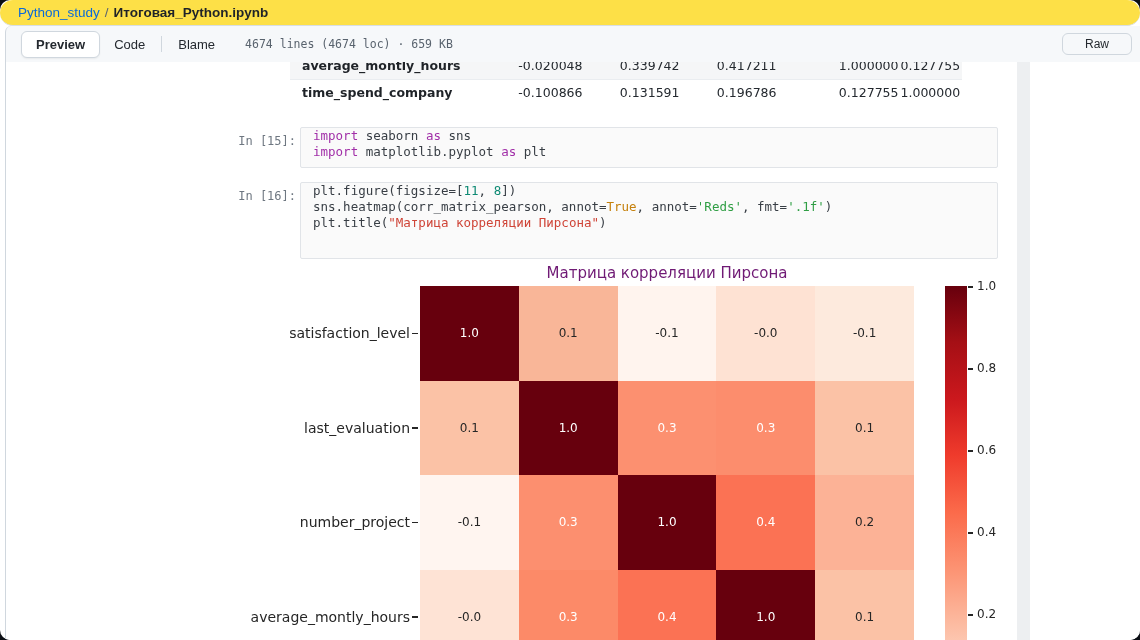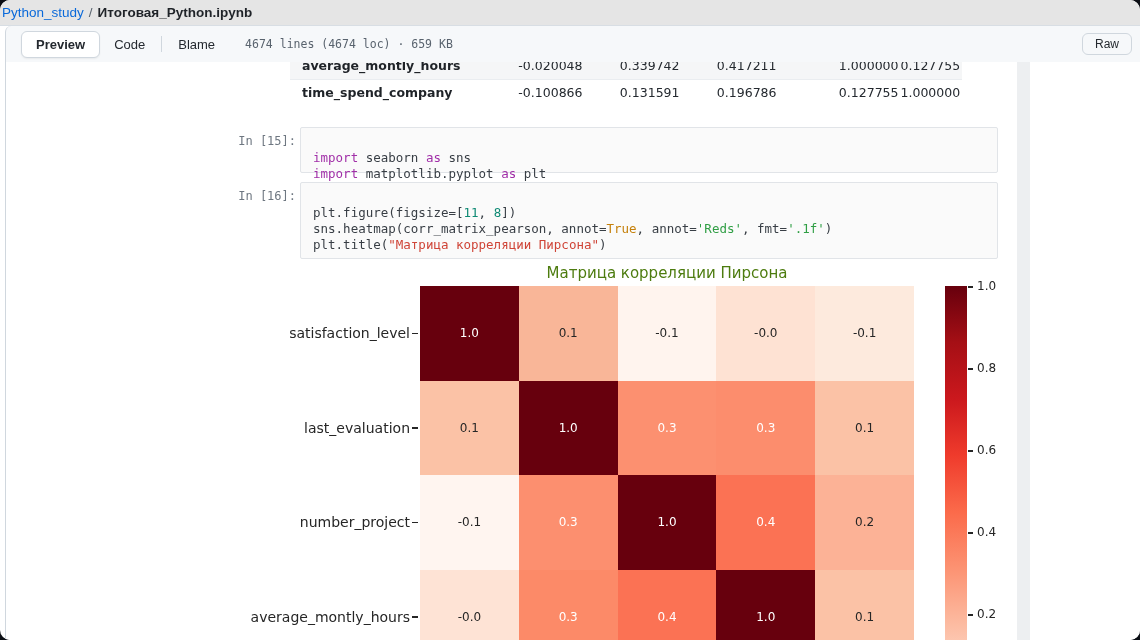--- a/index.html
+++ b/index.html
@@ -1,62 +1,62 @@
 <!DOCTYPE html>
 <html><head>
 <meta charset="utf-8">
 <style>
   html,body{margin:0;padding:0;background:#0b0e14;}
   .window{position:relative;width:1140px;height:640px;background:#ffffff;border-radius:10px;overflow:hidden;
           font-family:"Liberation Sans",sans-serif;}
   
-  .breadcrumb-bar{position:absolute;top:0;left:0;right:0;height:25px;background:#e5e5e5;
-                  border-bottom:1px solid #d8dee4;display:flex;align-items:center;padding-left:2px;font-size:13.5px;}
+  .breadcrumb-bar{position:absolute;top:0;left:0;right:0;height:25px;background:#fde047;
+                  border-bottom:1px solid #d8dee4;display:flex;align-items:center;padding-left:18px;font-size:13.5px;border-radius:13px;}
   .crumb-repo{color:#0969da;cursor:pointer;}
   .crumb-sep{color:#59636e;margin:0 5px;}
   .crumb-file{color:#1f2328;font-weight:bold;}
   
   .toolbar{position:absolute;top:26px;left:5px;right:0;height:36px;background:#f6f8fa;
            border-bottom:1px solid #d0d7de;border-left:1px solid #d0d7de;border-top-left-radius:6px;
            display:flex;align-items:center;}
   .seg{display:flex;align-items:center;margin-left:15px;}
   .seg-btn{font-family:"Liberation Sans",sans-serif;font-size:13px;color:#24292f;background:transparent;
            border:none;padding:5px 14px;border-radius:6px;cursor:pointer;}
   .seg-btn.active{background:#ffffff;border:1px solid #d0d7de;font-weight:bold;box-shadow:0 1px 2px rgba(0,0,0,.06);}
   .seg-div{width:1px;height:16px;background:#d0d7de;margin:0 2px;}
   .file-info{margin-left:16px;font-family:"DejaVu Sans Mono","Liberation Mono",monospace;font-size:11.5px;color:#59636e;}
   .raw-btn{position:absolute;right:8px;top:7px;font-family:"Liberation Sans",sans-serif;font-size:12px;color:#24292f;
-           background:#f6f8fa;border:1px solid #d0d7de;border-radius:6px;padding:3px 12px;cursor:pointer;}
+           background:#f6f8fa;border:1px solid #d0d7de;border-radius:6px;padding:3px 22px;cursor:pointer;}
   .box-left-border{position:absolute;left:5px;top:62px;bottom:0;width:1px;background:#d0d7de;}
   
   .content{position:absolute;top:62px;left:6px;right:0;bottom:0;background:#ffffff;overflow:hidden;}
   .scroll-strip{position:absolute;left:1011px;top:0;width:13px;height:578px;background:#edeff1;}
   
   .df{position:absolute;left:284px;top:-9px;border-collapse:collapse;font-family:"DejaVu Sans","Liberation Sans",sans-serif;}
   .df tr{height:26px;}
   .df tr.striped{background:#f5f6f7;}
   .df tr + tr{border-top:1px solid #eaedf0;}
   .df th{width:142px;text-align:left;font-size:12.5px;font-weight:bold;color:#1f2328;padding:0 0 0 12px;}
   .df td{text-align:right;font-size:12.5px;color:#24292f;padding:0 2px 0 0;}
   .df td.c1{width:122px}.df td.c2{width:95px}.df td.c3{width:95px}.df td.c4{width:120px}.df td.c5{width:58px}
   
   .prompt{position:absolute;width:90px;text-align:right;font-family:"DejaVu Sans Mono","Liberation Mono",monospace;
           font-size:12px;color:#6e7781;}
   .codebox{position:absolute;left:294px;width:698px;background:#fafafa;border:1px solid #e1e4e8;border-radius:2px;
-           padding:22px 12px;box-sizing:border-box;}
+           padding:0 12px;box-sizing:border-box;}
   .code-line{font-family:"DejaVu Sans Mono","Liberation Mono",monospace;font-size:12.5px;line-height:16px;white-space:pre;color:#383e45;}
   .tk-k{color:#a12fa8;}   
   .tk-n{color:#0e8a74;}   
   .tk-b{color:#c5800b;}   
   .tk-s{color:#2f9e44;}   
   .tk-r{color:#cf4437;}   
   .tk-p{color:#383e45;}   
   
   .fig-title{position:absolute;left:414px;width:494px;top:202px;text-align:center;
-             font-family:"DejaVu Sans","Liberation Sans",sans-serif;font-size:15px;color:#4d7c0f;}
+             font-family:"DejaVu Sans","Liberation Sans",sans-serif;font-size:15px;color:#701a75;}
   .hm-grid{position:absolute;left:414px;top:224px;width:494px;height:378px;display:grid;
            grid-template-columns:repeat(5,1fr);grid-template-rows:repeat(4,94.5px);}
   .hm-cell{display:flex;align-items:center;justify-content:center;
            font-family:"DejaVu Sans","Liberation Sans",sans-serif;font-size:12px;}
   .hm-labels{position:absolute;left:214px;top:224px;width:190px;}
   .hm-label{height:94.5px;display:flex;align-items:center;justify-content:flex-end;
             font-family:"DejaVu Sans","Liberation Sans",sans-serif;font-size:14px;color:#262626;}
   .hm-tick{position:absolute;left:406px;width:6px;height:1.5px;background:#262626;}
   .cbar{position:absolute;left:939px;top:224px;width:22px;height:451px;}
   .cbar-tick{position:absolute;left:962px;width:5px;height:1.5px;background:#262626;}

